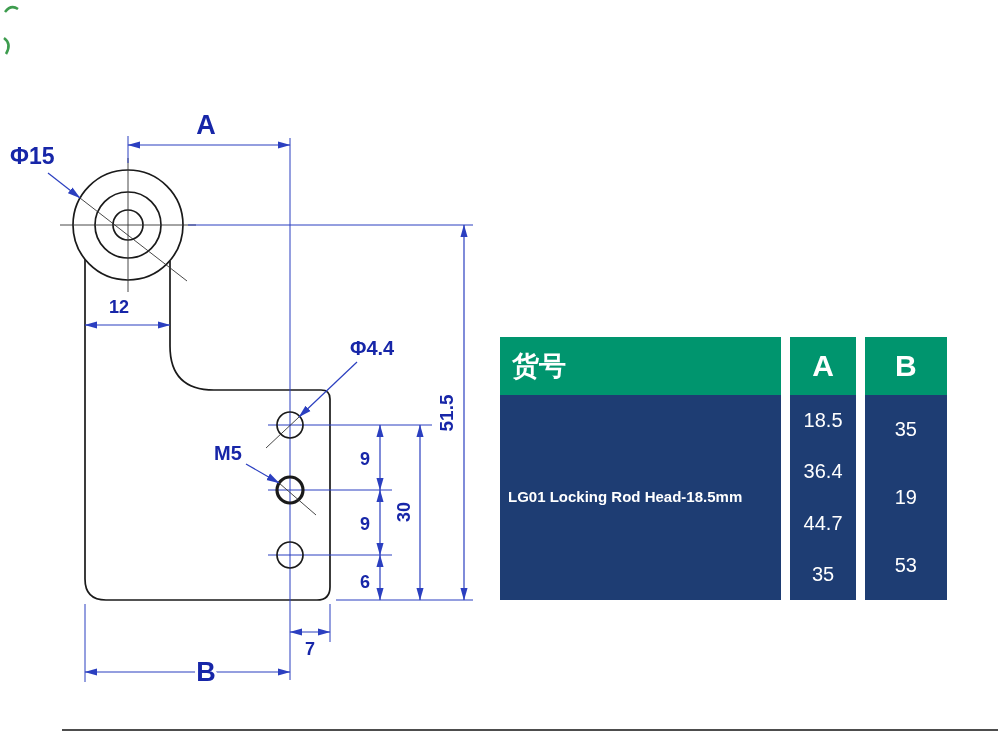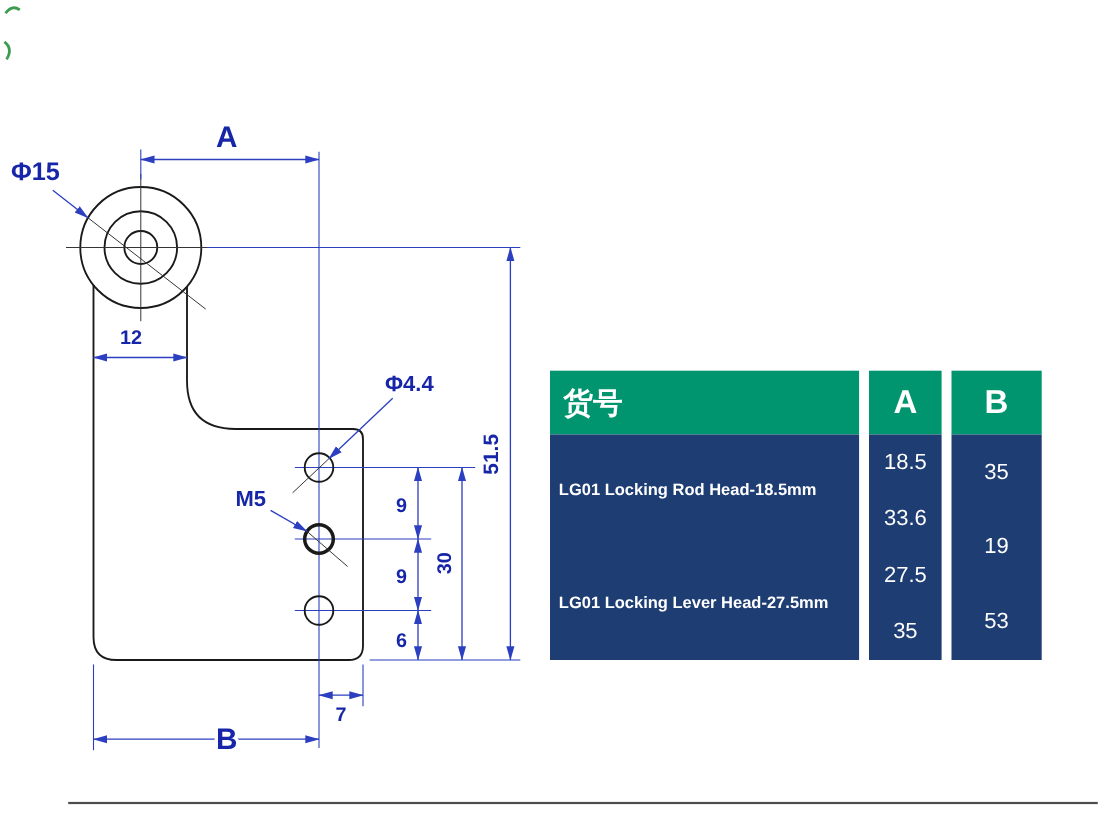--- a/index.html
+++ b/index.html
@@ -162,30 +162,29 @@
       <text class="dtxt halo" x="206" y="681" font-size="27" text-anchor="middle">B</text>
     </g>
   </svg>
 
   <div class="spec-table">
 
     <div class="spec-col col-name">
       <div class="th">货号</div>
       <div class="tbody">
         <div class="cell name">LG01 Locking Rod Head-18.5mm</div>
-        <div class="cell name">LG01 Locking Lever Head-27.5mm</div>
       </div>
     </div>
 
     <div class="spec-col col-a">
       <div class="th">A</div>
       <div class="tbody">
         <div class="cell num">18.5</div>
-        <div class="cell num">33.6</div>
-        <div class="cell num">27.5</div>
+        <div class="cell num">36.4</div>
+        <div class="cell num">44.7</div>
         <div class="cell num">35</div>
       </div>
     </div>
 
     <div class="spec-col col-b">
       <div class="th">B</div>
       <div class="tbody">
         <div class="cell num">35</div>
         <div class="cell num">19</div>
         <div class="cell num">53</div>

